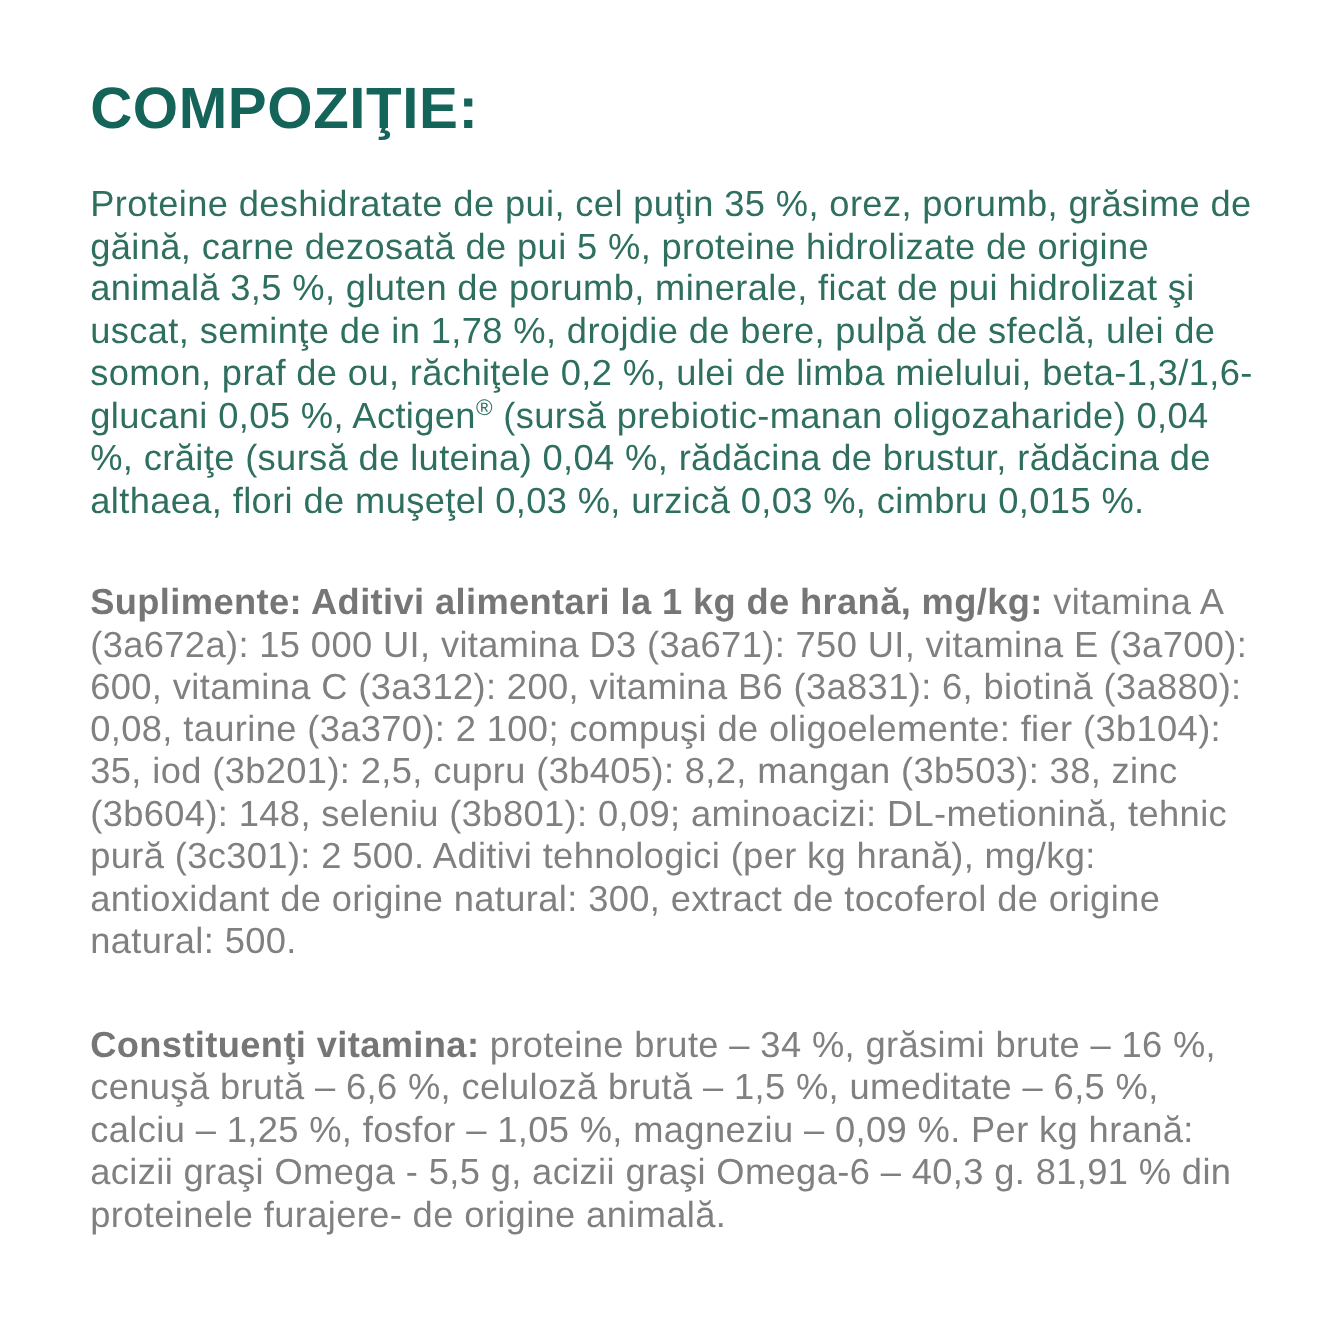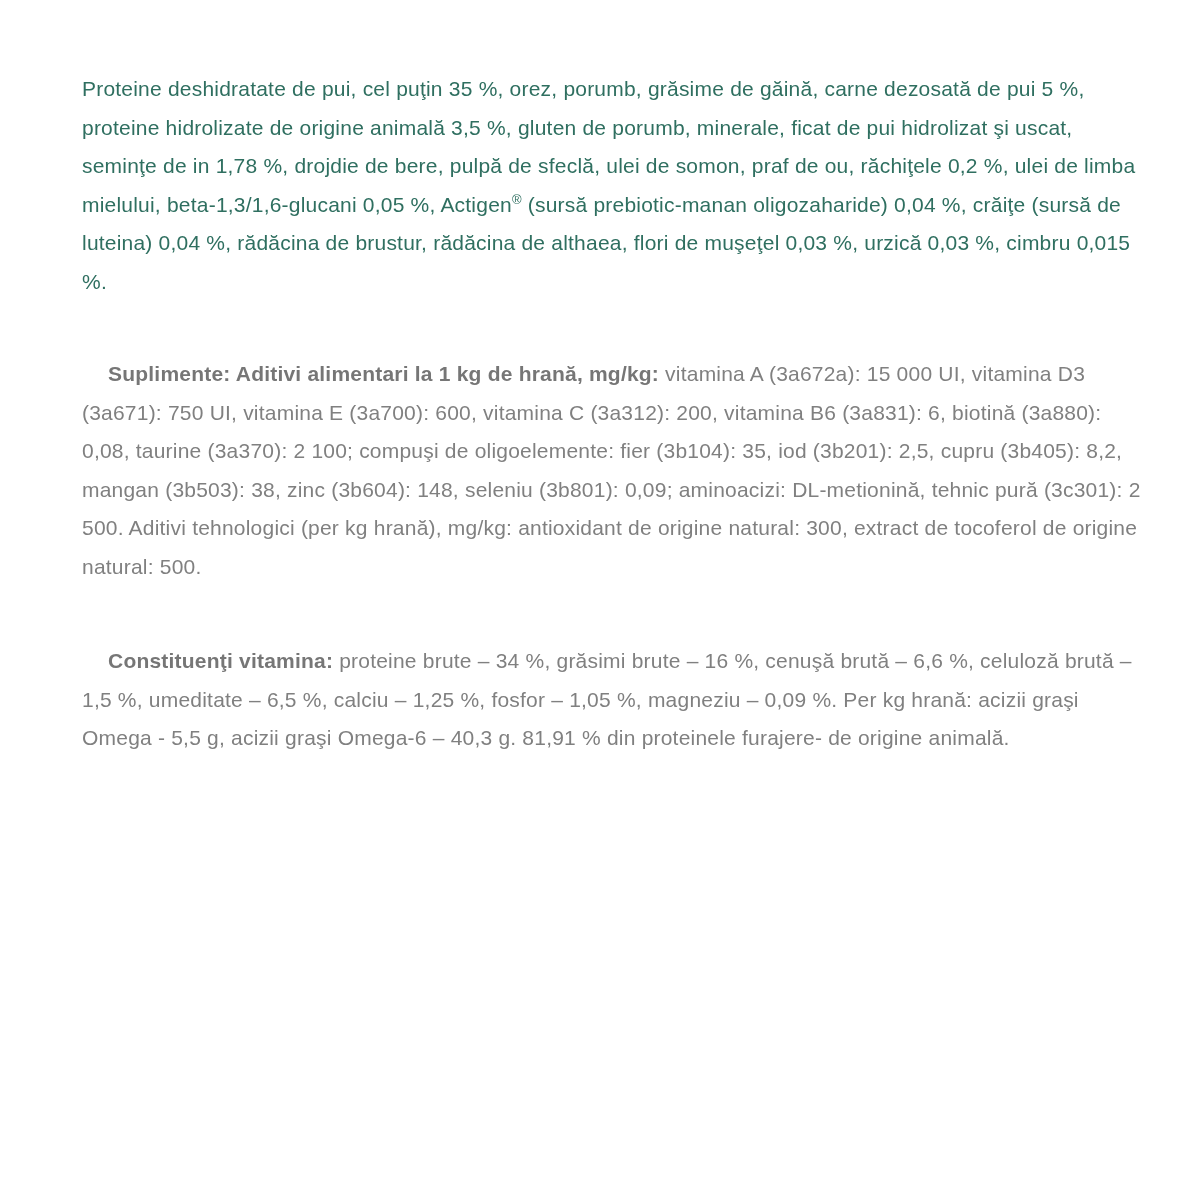--- a/index.html
+++ b/index.html
@@ -32,51 +32,51 @@
     font-size: 53px;
     line-height: 58px;
     font-weight: 700;
     letter-spacing: 0.5px;
     color: #15645a;
     margin: 0 0 38px 0;
     font-family: "Liberation Sans", "DejaVu Sans", sans-serif;
   }
   .para {
     margin: 0;
-    font-size: 21px;
+    font-size: 33px;
     line-height: 38.5px;
     letter-spacing: 0.01em;
     font-family: "Liberation Sans", "DejaVu Sans", sans-serif;
   }
   .para-green {
     color: #2f6f60;
   }
   .para-gray {
     color: #808080;
   }
   .gap-md { height: 54px; }
   .gap-lg { height: 56px; }
   .gap-xl { height: 102px; }
   .lead {
     font-weight: 700;
     color: #767676;
-    margin-left: 26px;
   }
   .sup-reg {
     font-size: 0.62em;
     vertical-align: super;
     line-height: 0;
   }
 </style>
 </head>
 <body>
 
 <div class="page">
   <div class="content">
 
+    <h1 class="title">COMPOZIŢIE:</h1>
 
     <p class="para para-green"><span>Proteine deshidratate de pui, cel puţin 35 %, orez, porumb, grăsime de găină, carne dezosată de pui 5 %, proteine hidrolizate de origine animală 3,5 %, gluten de porumb, minerale, ficat de pui hidrolizat şi uscat, seminţe de in 1,78 %, drojdie de bere, pulpă de sfeclă, ulei de somon, praf de ou, răchiţele 0,2 %, ulei de limba mielului, beta-1,3/1,6-glucani 0,05 %, Actigen</span><span class="sup-reg">®</span><span> (sursă prebiotic-manan oligozaharide) 0,04 %, crăiţe (sursă de luteina) 0,04 %, rădăcina de brustur, rădăcina de althaea, flori de muşeţel 0,03 %, urzică 0,03 %, cimbru 0,015 %.</span></p>
 
     <div class="gap-md"></div>
 
     <p class="para para-gray"><span class="lead">Suplimente: Aditivi alimentari la 1 kg de hrană, mg/kg:</span><span> vitamina A (3a672a): 15 000 UI, vitamina D3 (3a671): 750 UI, vitamina E (3a700): 600, vitamina C (3a312): 200, vitamina B6 (3a831): 6, biotină (3a880): 0,08, taurine (3a370): 2 100; compuşi de oligoelemente: fier (3b104): 35, iod (3b201): 2,5, cupru (3b405): 8,2, mangan (3b503): 38, zinc (3b604): 148, seleniu (3b801): 0,09; aminoacizi: DL-metionină, tehnic pură (3c301): 2 500. Aditivi tehnologici (per kg hrană), mg/kg: antioxidant de origine natural: 300, extract de tocoferol de origine natural: 500.</span></p>
 
     <div class="gap-lg"></div>
 
     <p class="para para-gray"><span class="lead">Constituenţi vitamina:</span><span> proteine brute – 34 %, grăsimi brute – 16 %, cenuşă brută – 6,6 %, celuloză brută – 1,5 %, umeditate – 6,5 %, calciu – 1,25 %, fosfor – 1,05 %, magneziu – 0,09 %. Per kg hrană: acizii graşi Omega - 5,5 g, acizii graşi Omega-6 – 40,3 g. 81,91 % din proteinele furajere- de origine animală.</span></p>

